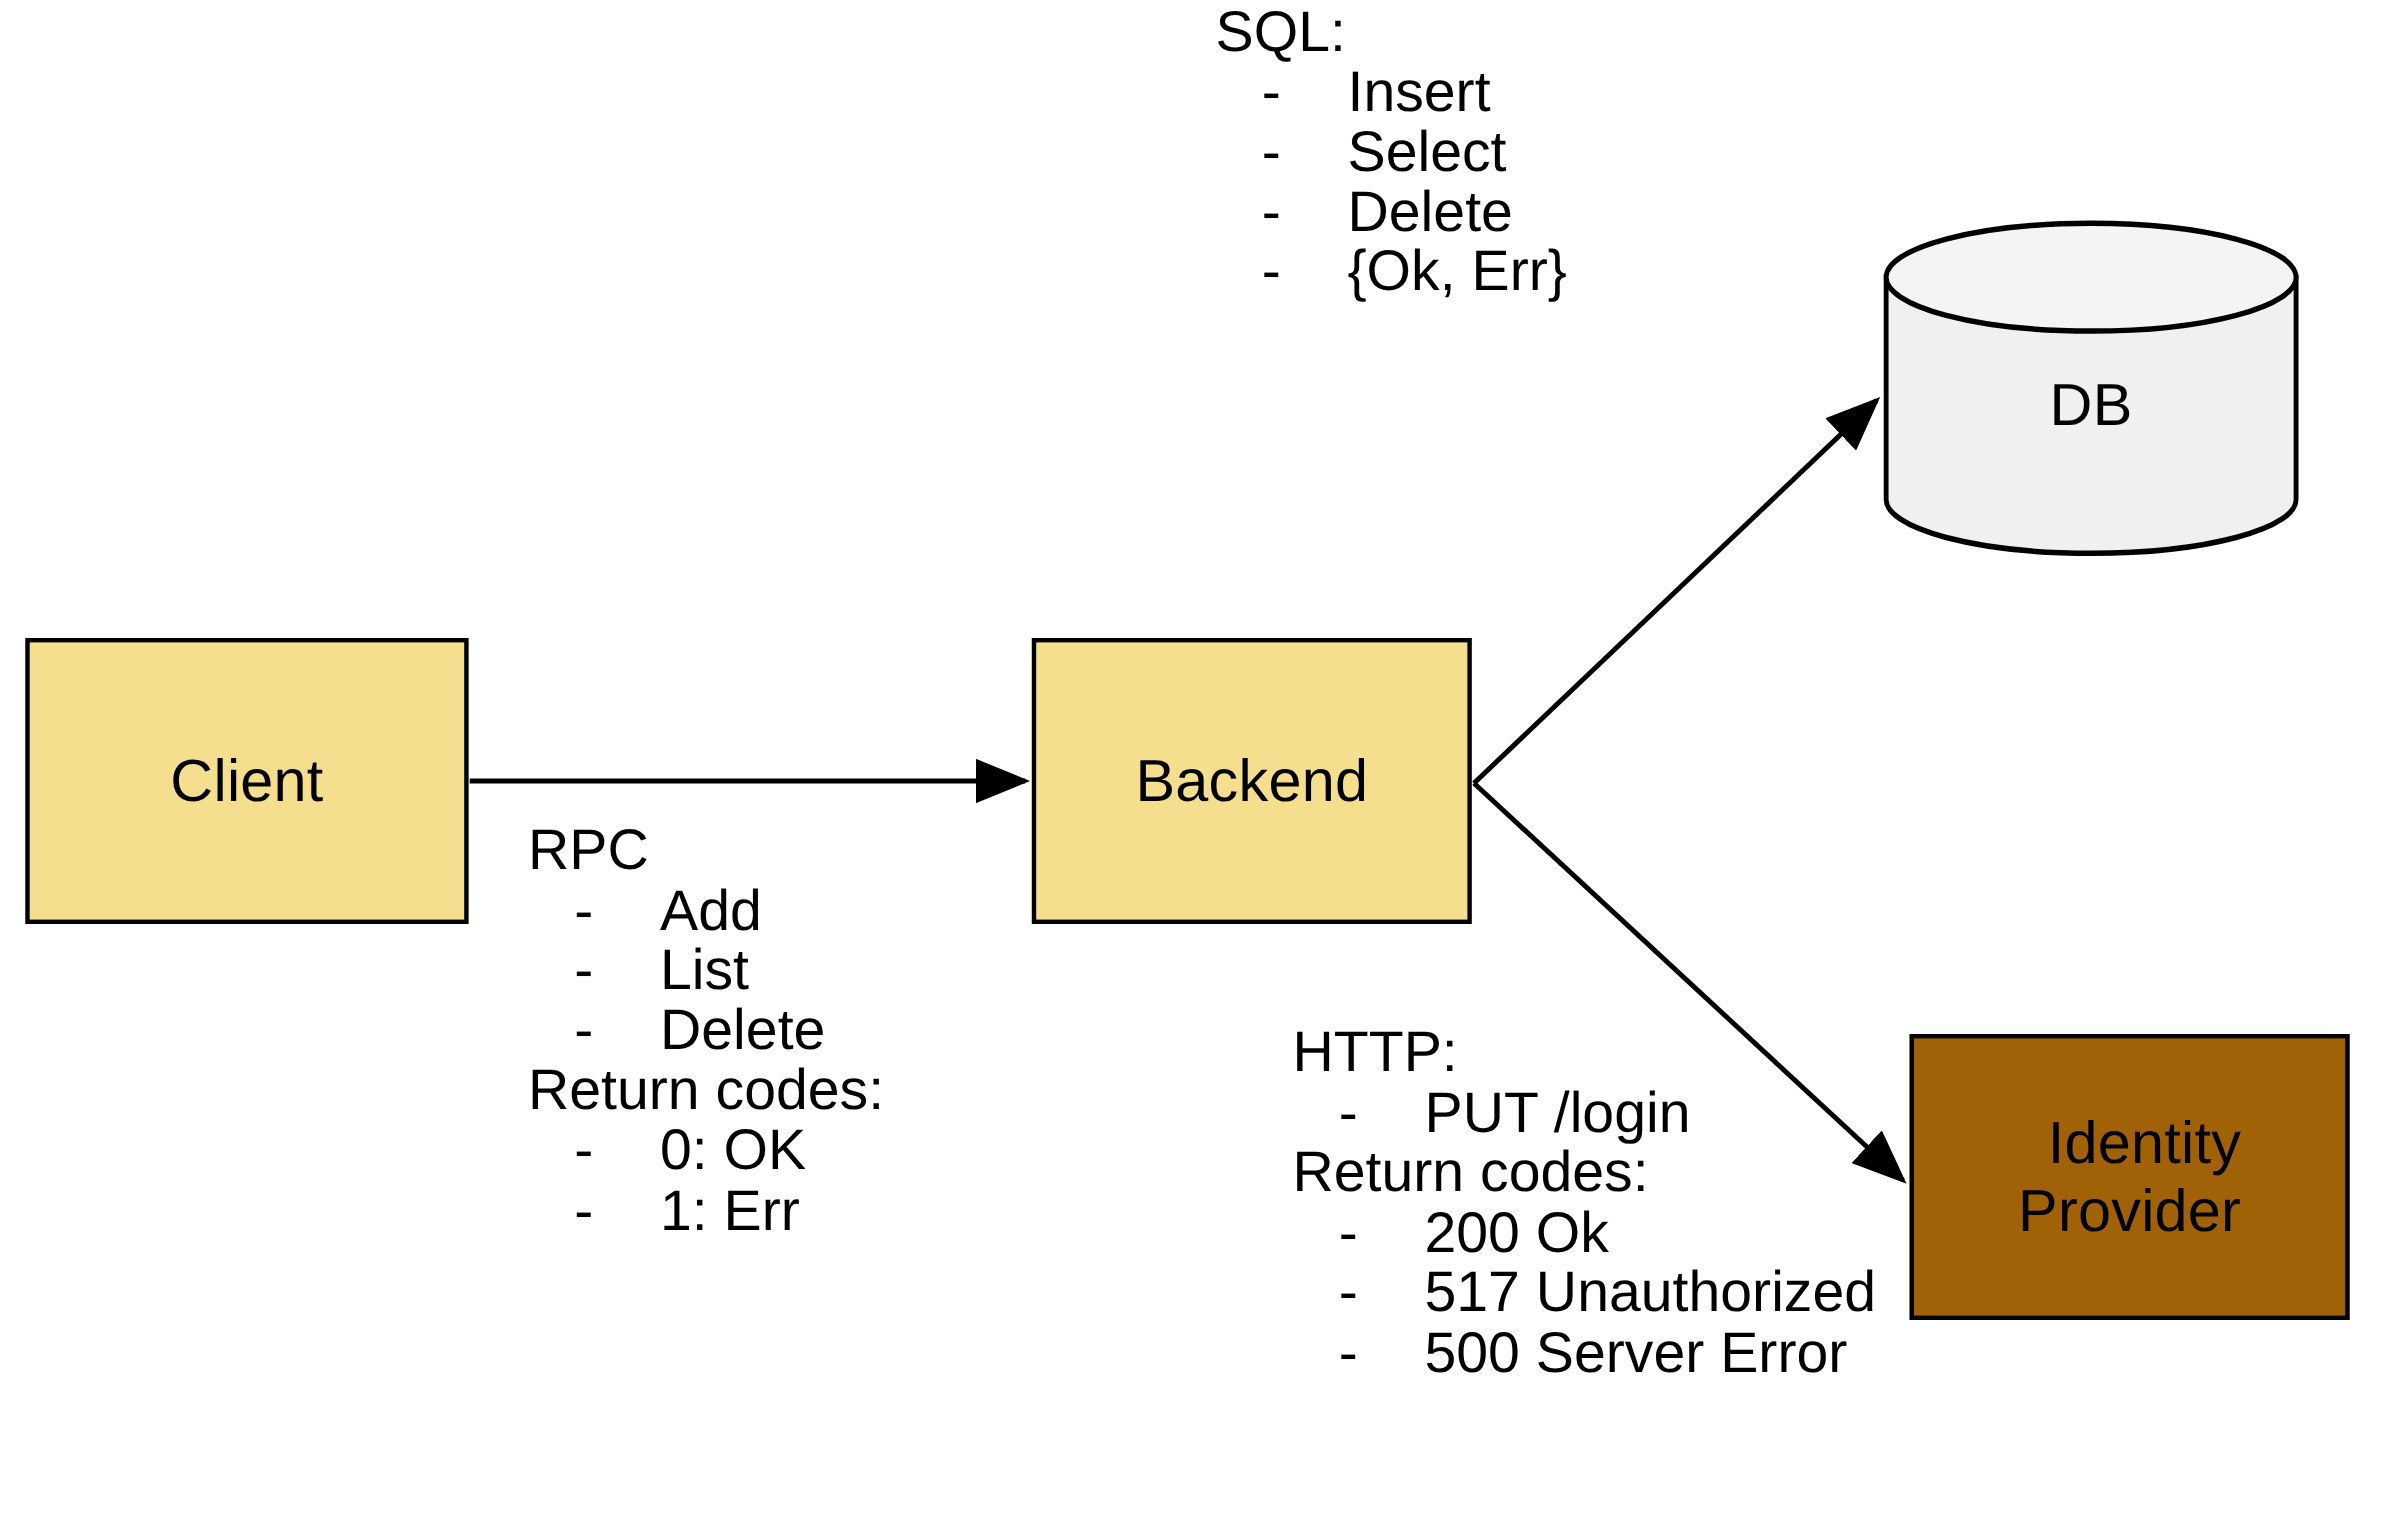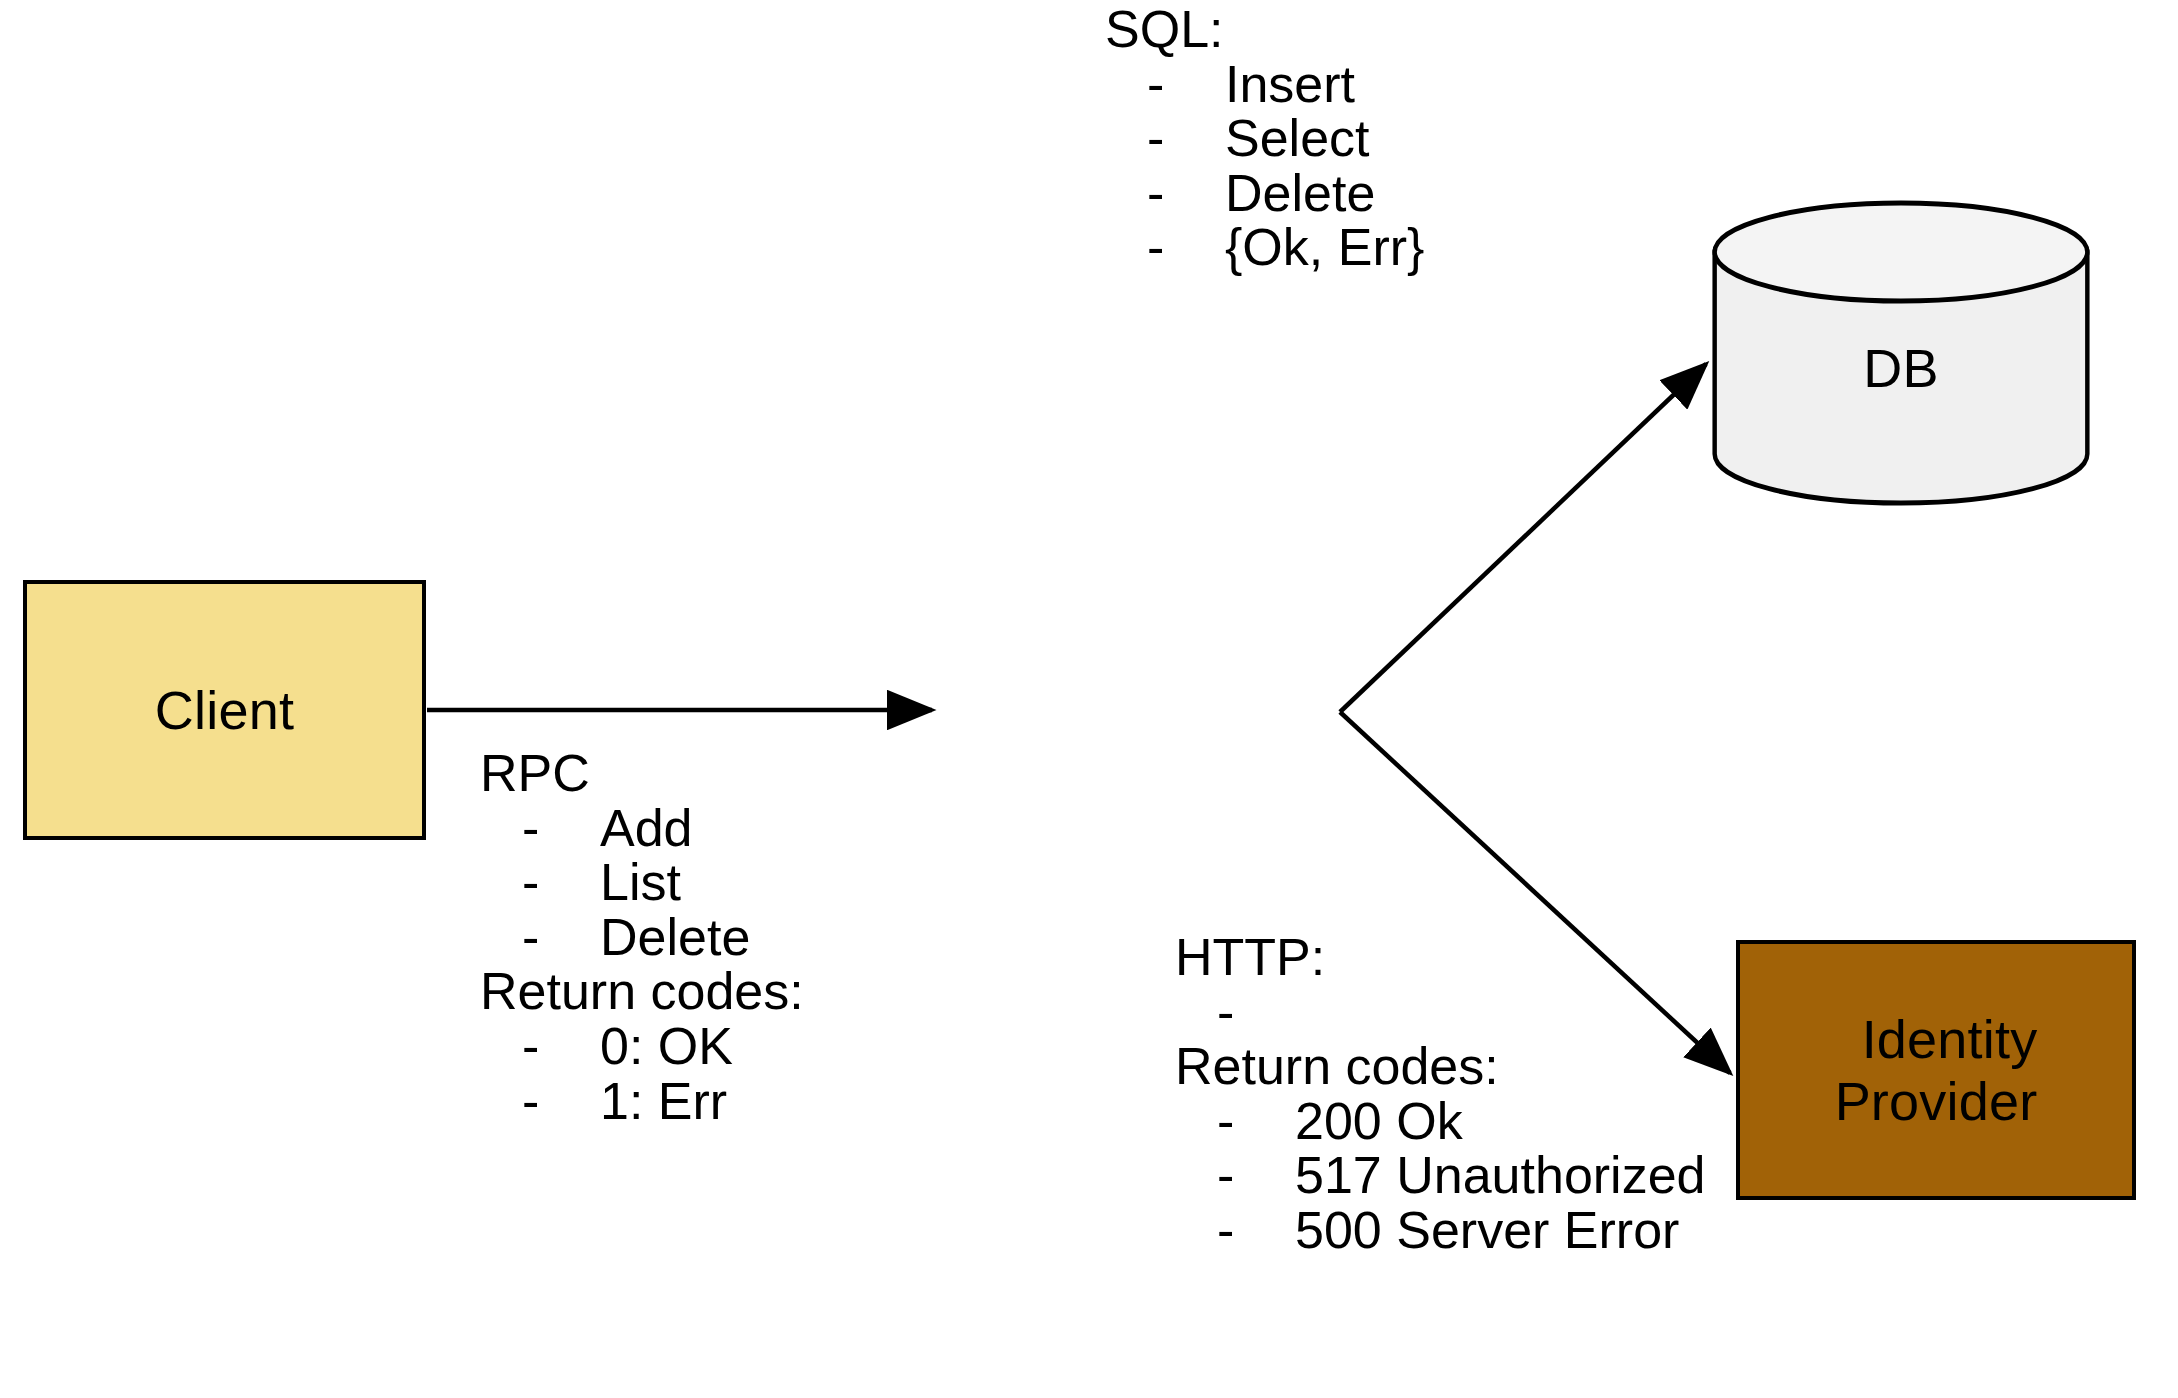--- a/index.html
+++ b/index.html
@@ -125,20 +125,23 @@
 
     <line x1="1340" y1="712" x2="1706" y2="364" stroke="#000000" stroke-width="4.5" marker-end="url(#arrowhead)"></line>
 
     <line x1="1340" y1="712" x2="1730" y2="1073" stroke="#000000" stroke-width="4.5" marker-end="url(#arrowhead)"></line>
   </svg>
 
   <div class="node node-rect" id="client-node" style="background:#F5DF8E;">
     <span class="node-label">Client</span>
   </div>
 
+  <div class="node node-rect" id="backend-node" style="background:#F5DF8E;">
+    <span class="node-label">Backend</span>
+  </div>
 
   <div class="node" id="db-node">
     <svg viewBox="0 0 426 306" preserveAspectRatio="none" xmlns="http://www.w3.org/2000/svg">
       <path d="M3,52 L3,254 A210,49 0 0 0 423,254 L423,52 Z" fill="#F0F0F0" stroke="#000000" stroke-width="5"></path>
       <ellipse cx="213" cy="52" rx="210" ry="49" fill="#F4F4F4" stroke="#000000" stroke-width="5"></ellipse>
     </svg>
     <span class="node-label">DB</span>
   </div>
 
   <div class="node node-rect" id="identity-provider-node" style="background:#a16207;">
@@ -197,20 +200,21 @@
         <span class="ann-item-text">1: Err</span>
       </li>
     </ul>
   </div>
 
   <div class="annotation" id="http-annotation">
     <div class="ann-head">HTTP:</div>
     <ul class="ann-list">
       <li>
         <span class="ann-dash">-</span>
+        <span class="ann-item-text">PUT /login</span>
       </li>
     </ul>
     <div class="ann-head">Return codes:</div>
     <ul class="ann-list">
       <li>
         <span class="ann-dash">-</span>
         <span class="ann-item-text">200 Ok</span>
       </li>
       <li>
         <span class="ann-dash">-</span>

